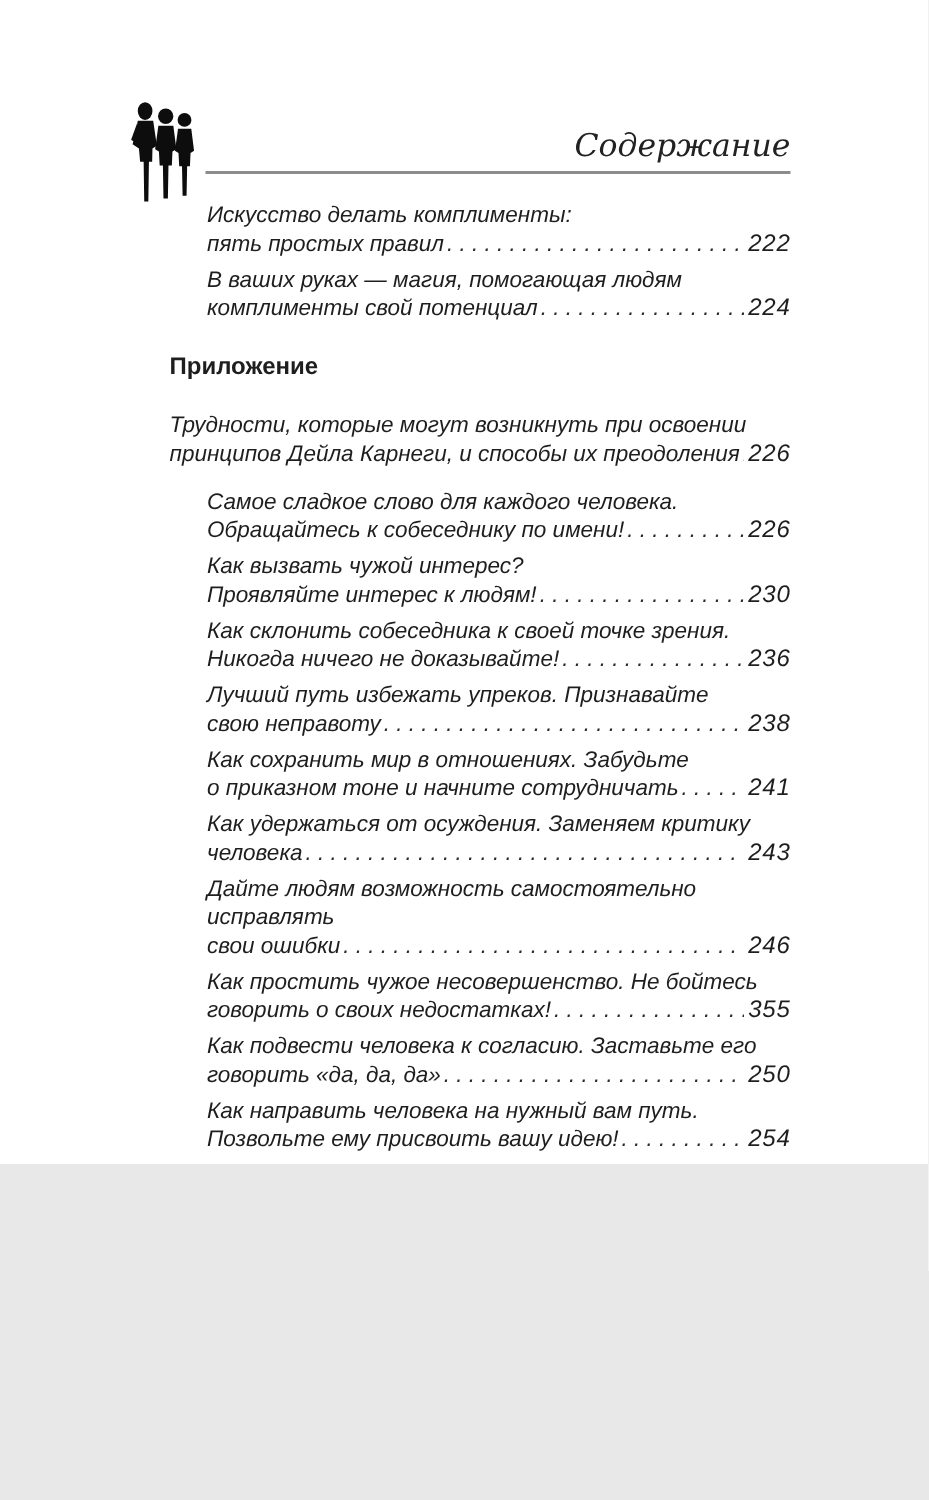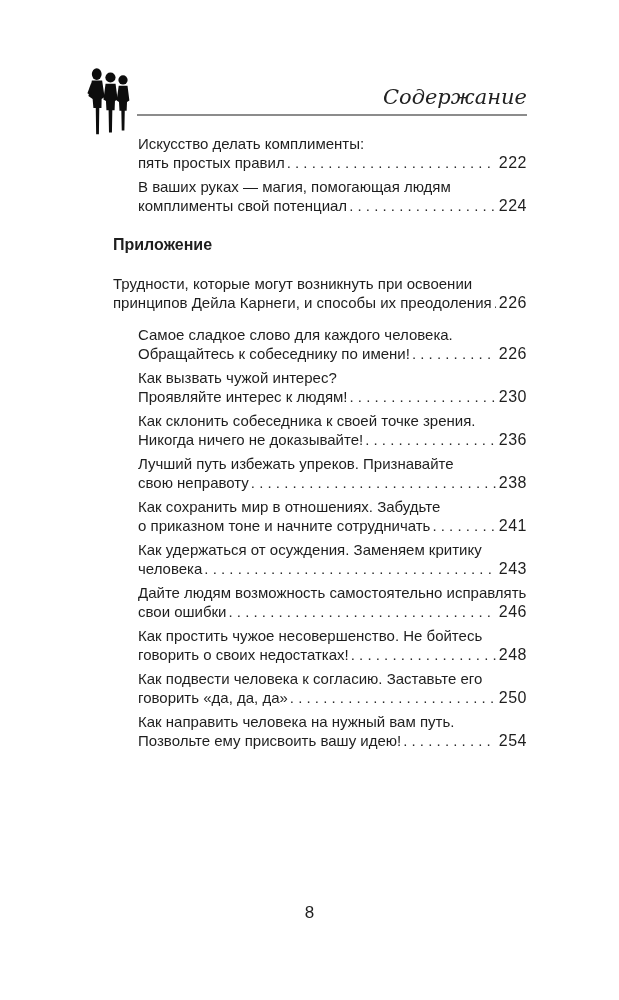--- a/index.html
+++ b/index.html
@@ -1,19 +1,19 @@
 <!DOCTYPE html>
 <html><head>
 <meta charset="utf-8">
 <style>
   * { margin: 0; padding: 0; box-sizing: border-box; }
   html, body { background: #e8e8e8; }
   .page {
     position: relative;
-    width: 619px; height: 1000px;
+    width: 619px; height: 776px;
     margin: 0 auto;
     background: #ffffff;
     font-family: "Liberation Sans", "DejaVu Sans", sans-serif;
     color: #1e1e1e;
     overflow: hidden;
   }
   .header-icon {
     position: absolute;
     left: 84px; top: 66px;
     width: 49px; height: 72px;
@@ -32,21 +32,21 @@
     left: 137px; right: 92px;
     top: 114px;
     height: 2px;
     background: #8c8c8c;
   }
   .content {
     position: absolute;
     left: 113px; right: 92px;
     top: 134px;
   }
-  .entry { margin-bottom: 5px; }
+  .entry { margin-bottom: 5px; font-style: italic; }
   .entry.indent { margin-left: 25px; }
   .l1, .l2 { font-size: 15px; line-height: 19px; }
   .l2 { display: flex; align-items: center; }
   .l2 .txt { flex: 0 0 auto; }
   .l2 .dots {
     flex: 1 1 auto;
     overflow: hidden;
     white-space: nowrap;
     margin: 0 3px 0 2px;
     color: #2a2a2a;
@@ -177,21 +177,21 @@
           <span class="txt">свои ошибки</span>
           <span class="dots"></span>
           <span class="pg">246</span>
         </div>
       </div>
       <div class="entry indent">
         <div class="l1">Как простить чужое несовершенство. Не бойтесь</div>
         <div class="l2">
           <span class="txt">говорить о своих недостатках!</span>
           <span class="dots"></span>
-          <span class="pg">248</span>
+          <span class="pg">355</span>
         </div>
       </div>
       <div class="entry indent">
         <div class="l1">Как подвести человека к согласию. Заставьте его</div>
         <div class="l2">
           <span class="txt">говорить «да, да, да»</span>
           <span class="dots"></span>
           <span class="pg">250</span>
         </div>
       </div>

